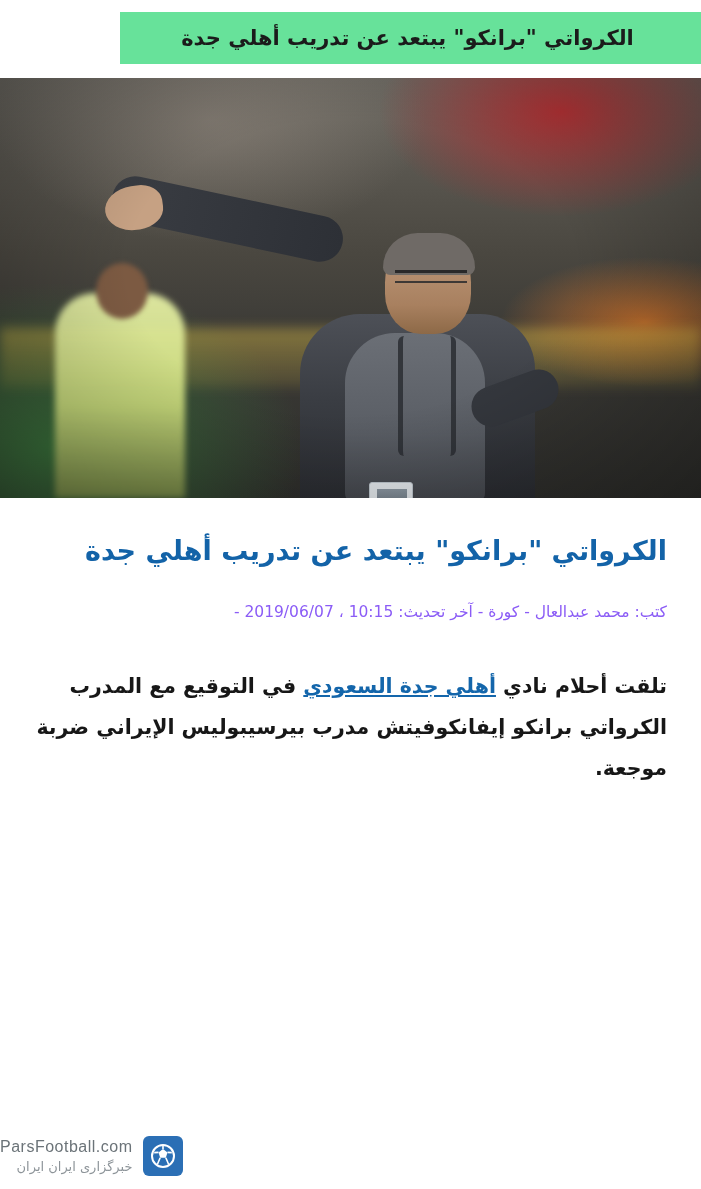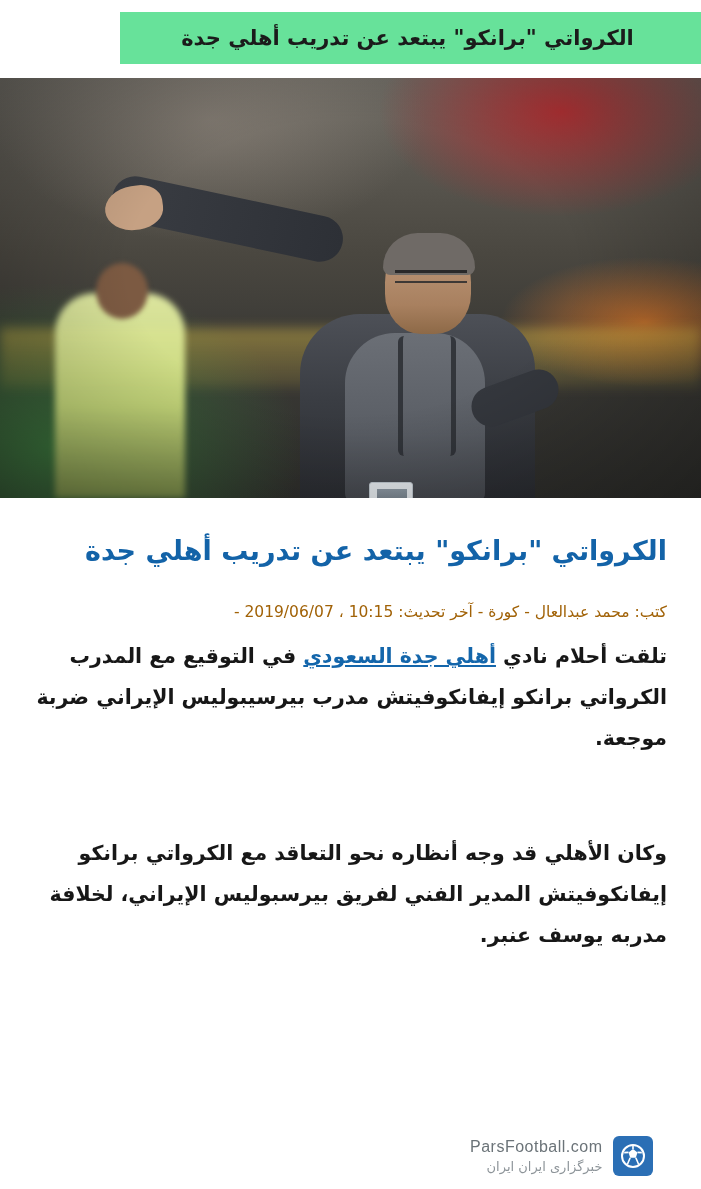--- a/index.html
+++ b/index.html
@@ -234,26 +234,26 @@
     font-size: 27px;
     line-height: 46px;
     font-weight: bold;
     color: #1363a8;
     margin: 8px 0 0 0;
     letter-spacing: 0;
   }
   .meta {
     margin-top: 26px;
     font-size: 15.5px;
-    color: #a16207;
+    color: #8b5cf6;
     line-height: 24px;
     direction: rtl;
   }
   .para {
-    margin-top: 12px;
+    margin-top: 42px;
     font-size: 20.5px;
     line-height: 41px;
     color: #171717;
     font-weight: bold;
   }
   .para.second {
     margin-top: 74px;
   }
   .link-blue {
     color: #1466ab;
@@ -264,21 +264,20 @@
     position: absolute;
     left: 0;
     right: 0;
     bottom: 0;
     height: 66px;
     background: #ffffff;
     display: flex;
     align-items: center;
     justify-content: flex-start;
     direction: ltr;
-    padding-left: 470px;
   }
   .wm-text {
     text-align: right;
     margin-right: 10px;
   }
   .wm-title {
     font-size: 16px;
     color: #6b7378;
     letter-spacing: 0.5px;
     font-family: "Liberation Sans", sans-serif;
@@ -334,21 +333,20 @@
 
 <div class="article">
   <h1 class="headline">الكرواتي "برانكو" يبتعد عن تدريب أهلي جدة</h1>
 
   <div class="meta">كتب: محمد عبدالعال - كورة - آخر تحديث: 10:15 ، 2019/06/07 -</div>
 
   <p class="para">
     <span>تلقت أحلام نادي </span><a class="link-blue" href="#">أهلي جدة السعودي</a><span> في التوقيع مع المدرب الكرواتي برانكو إيفانكوفيتش مدرب بيرسيبوليس الإيراني ضربة موجعة.</span>
   </p>
 
-  <p class="para second">وكان الأهلي قد وجه أنظاره نحو التعاقد مع الكرواتي برانكو إيفانكوفيتش المدير الفني لفريق بيرسبوليس الإيراني، لخلافة مدربه يوسف عنبر.</p>
 </div>
 
 <div class="footer">
   <div class="wm-text">
     <div class="wm-title">ParsFootball.com</div>
     <div class="wm-sub">خبرگزاری ایران ایران</div>
   </div>
   <div class="wm-logo">
     <svg width="26" height="26" viewBox="0 0 26 26" aria-hidden="true">
       <circle cx="13" cy="13" r="11" fill="none" stroke="#ffffff" stroke-width="2"></circle>

